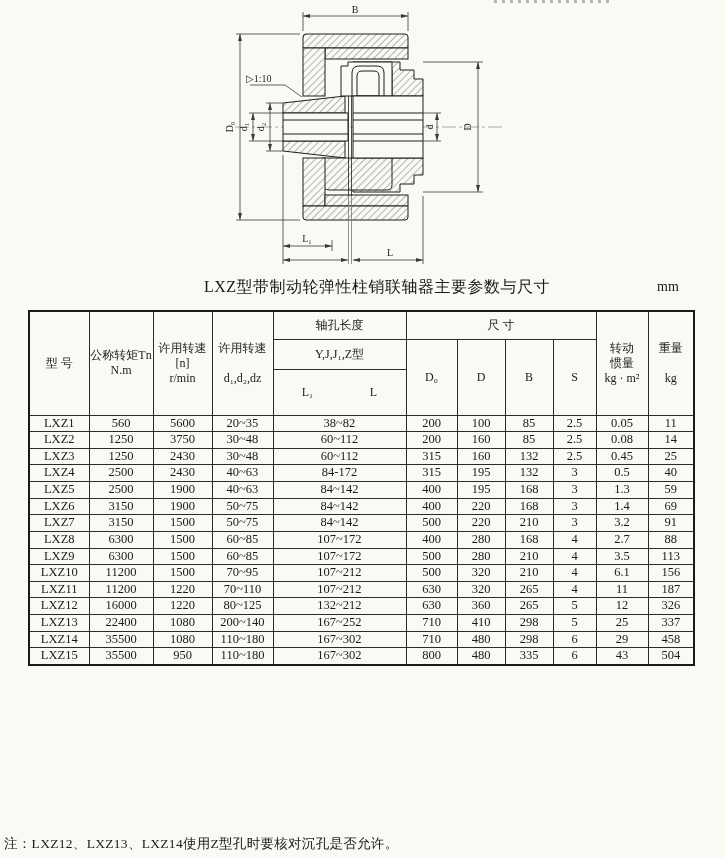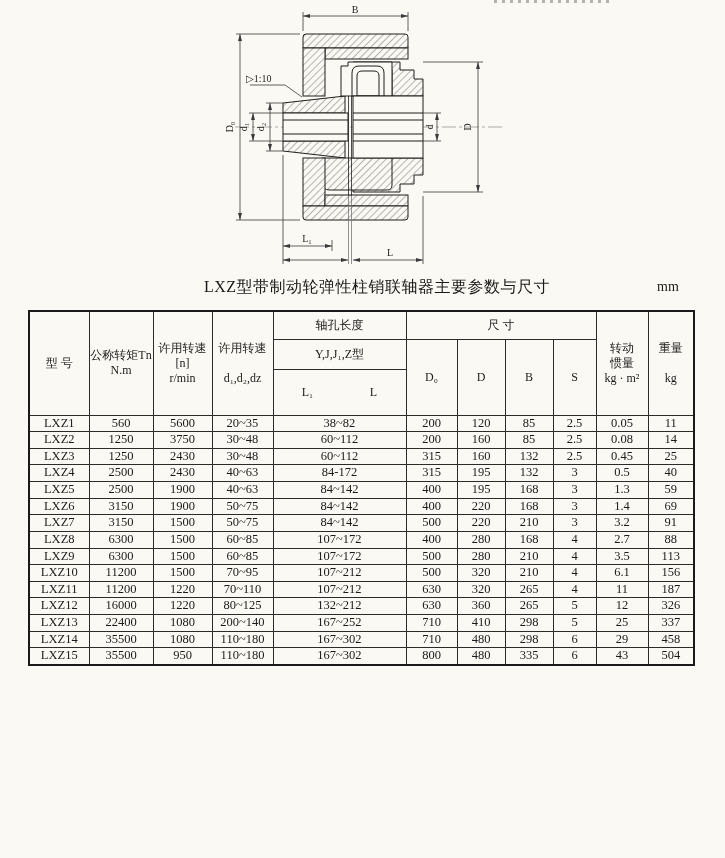--- a/index.html
+++ b/index.html
@@ -225,21 +225,21 @@
       </tr>
     </thead>
     <tbody>
         <tr>
           <td>LXZ1</td>
           <td>560</td>
           <td>5600</td>
           <td>20~35</td>
           <td>38~82</td>
           <td>200</td>
-          <td>120</td>
+          <td>100</td>
           <td>85</td>
           <td>2.5</td>
           <td>0.05</td>
           <td>11</td>
         </tr>
         <tr>
           <td>LXZ2</td>
           <td>1250</td>
           <td>3750</td>
           <td>30~48</td>
@@ -416,14 +416,15 @@
           <td>800</td>
           <td>480</td>
           <td>335</td>
           <td>6</td>
           <td>43</td>
           <td>504</td>
         </tr>
       </tbody>
   </table>
 
+  <div class="note">注：LXZ12、LXZ13、LXZ14使用Z型孔时要核对沉孔是否允许。</div>
 
 </div>
 
 </body></html>

